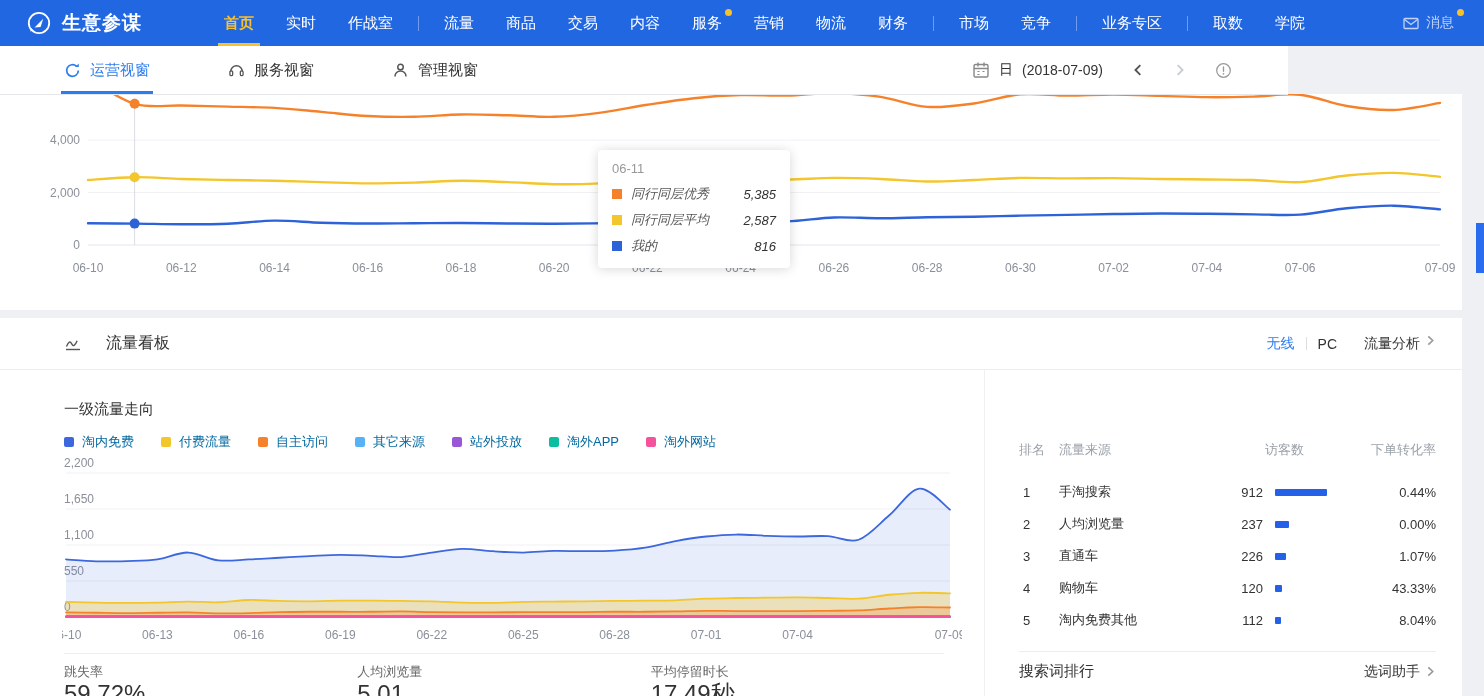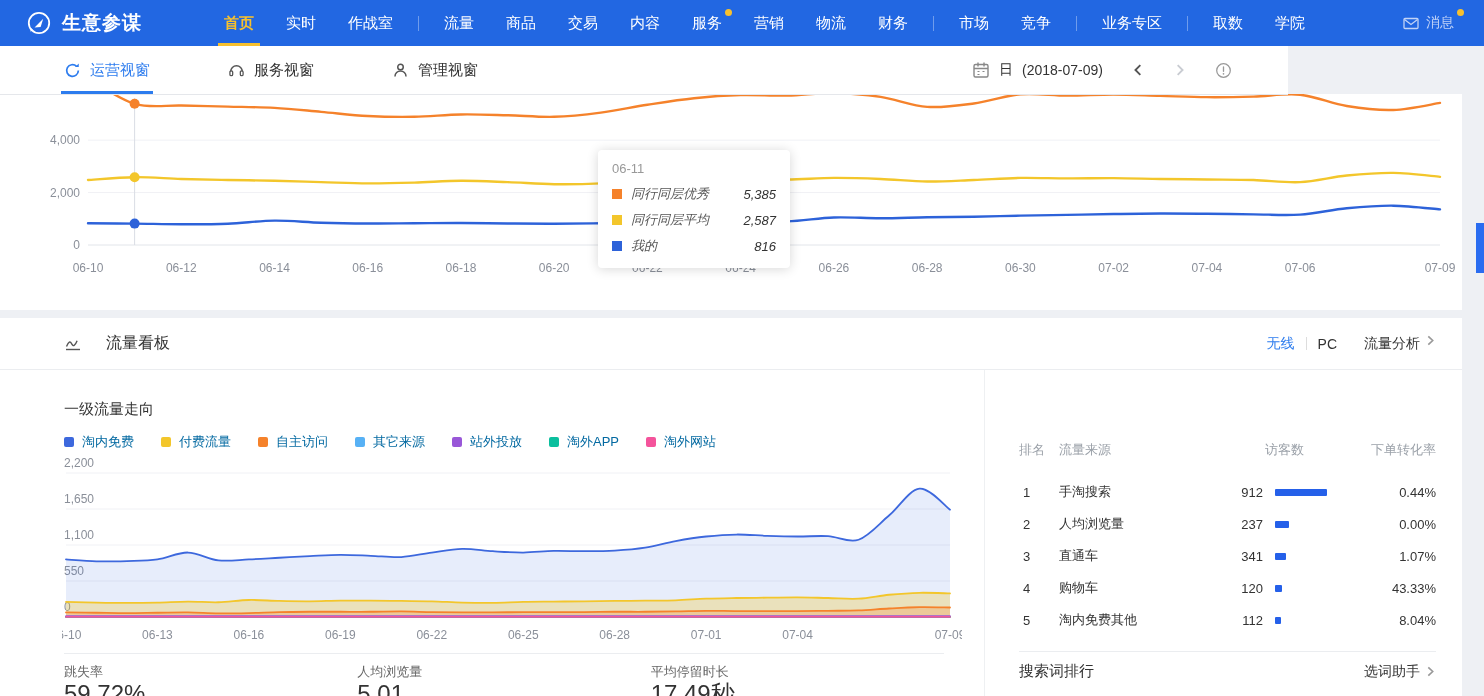--- a/index.html
+++ b/index.html
@@ -360,21 +360,21 @@
             <div class="r-vis">
               <div class="r-num">237</div>
               <div class="v-bar" style="width: 14px;"></div>
             </div>
             <div class="r-conv">0.00%</div>
           </div>
           <div class="src-row src-grid">
             <div class="r-rank">3</div>
             <div class="r-name">直通车</div>
             <div class="r-vis">
-              <div class="r-num">341</div>
+              <div class="r-num">226</div>
               <div class="v-bar" style="width: 11px;"></div>
             </div>
             <div class="r-conv">1.07%</div>
           </div>
           <div class="src-row src-grid">
             <div class="r-rank">4</div>
             <div class="r-name">购物车</div>
             <div class="r-vis">
               <div class="r-num">120</div>
               <div class="v-bar" style="width: 7px;"></div>

